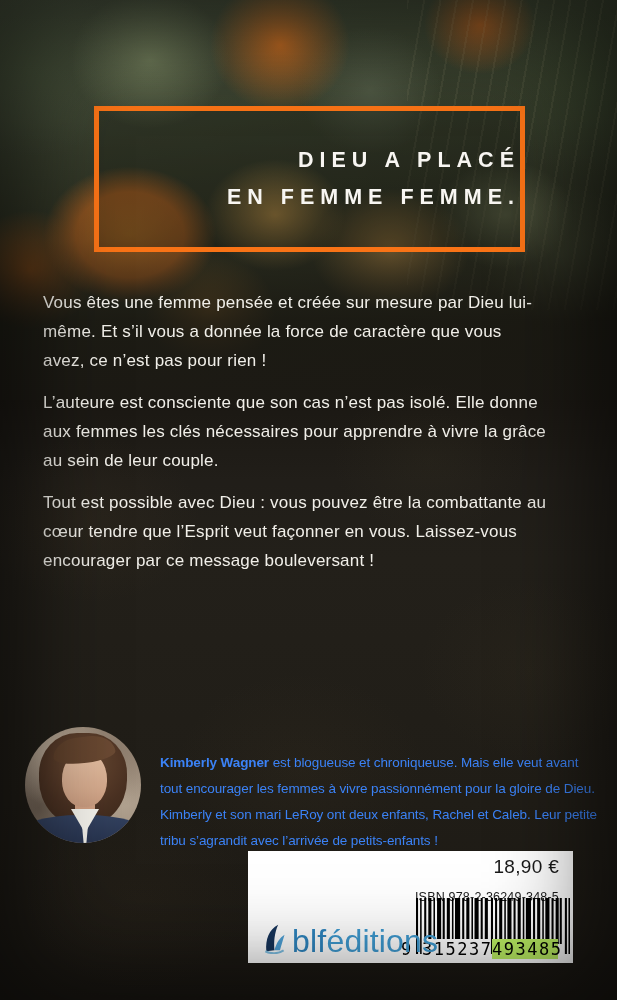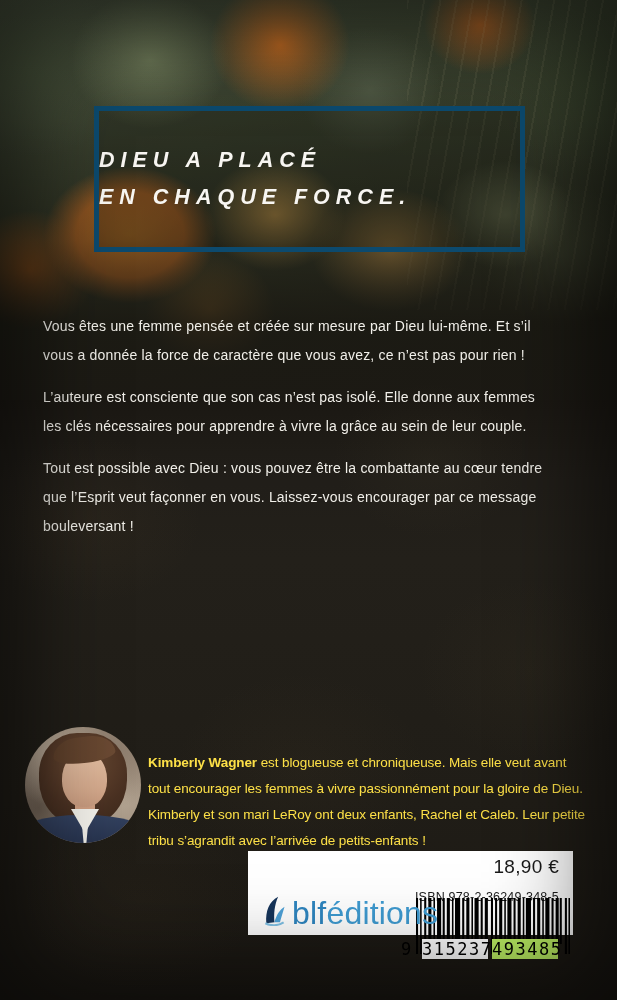--- a/index.html
+++ b/index.html
@@ -45,32 +45,32 @@
       radial-gradient(ellipse 140px 110px at 430px 120px, rgba(110,100,60,0.07), rgba(0,0,0,0) 70%),
       radial-gradient(ellipse 180px 140px at 300px 430px, rgba(120,95,55,0.06), rgba(0,0,0,0) 70%),
       radial-gradient(ellipse 160px 130px at 530px 330px, rgba(100,85,50,0.07), rgba(0,0,0,0) 70%),
       radial-gradient(ellipse 170px 130px at 140px 560px, rgba(110,85,50,0.05), rgba(0,0,0,0) 70%);
   }
   .vignette{position:absolute; inset:0; box-shadow:inset 0 0 90px 28px rgba(0,0,0,0.55); pointer-events:none;}
 
   
   .quote-box{
     position:absolute; left:94px; top:106px; width:431px; height:146px;
-    border:5px solid #0c4a6e; box-sizing:border-box;
+    border:5px solid #f97316; box-sizing:border-box;
     background:rgba(14,11,7,0.24);
-    display:flex; flex-direction:column; justify-content:center; align-items:flex-start;font-style:italic;
+    display:flex; flex-direction:column; justify-content:center; align-items:flex-end;
   }
   .quote-line{
     color:#f8f6f2; font-size:21.5px; font-weight:700; letter-spacing:6px;
     line-height:37px; text-align:center; white-space:nowrap;
   }
   
   .body-text{
     position:absolute; left:43px; top:288px; width:505px;
-    color:#f1efe9; font-size:14px; line-height:29px; letter-spacing:0.2px;margin-top:24px;
+    color:#f1efe9; font-size:17px; line-height:29px; letter-spacing:0.2px;
   }
   .body-text p{margin:0 0 13px 0;}
   
   .author-photo{
     position:absolute; left:25px; top:727px; width:116px; height:116px;
     border-radius:50%; overflow:hidden;
     background:
       radial-gradient(circle at 25% 22%, #b7a795 0%, rgba(0,0,0,0) 42%),
       radial-gradient(circle at 78% 18%, #8d7d6d 0%, rgba(0,0,0,0) 45%),
       radial-gradient(circle at 85% 62%, #b3a492 0%, rgba(0,0,0,0) 40%),
@@ -85,27 +85,27 @@
   .hair-front{position:absolute; left:28px; top:10px; width:62px; height:26px;
     border-radius:50% 50% 60% 60% / 85% 85% 40% 40%;
     background:linear-gradient(90deg,#5d3f2a,#6b4a33); transform:rotate(-7deg);}
   .collar{position:absolute; left:46px; top:82px; width:28px; height:24px;
     background:#f3f1ea; clip-path:polygon(0 0, 100% 0, 50% 100%);}
   .jacket{position:absolute; left:-8px; top:88px; width:132px; height:40px;
     border-radius:48% 48% 0 0; background:linear-gradient(180deg,#33415f,#222d47);}
   .jacket-gap{position:absolute; left:54px; top:92px; width:12px; height:26px; background:#efede6;
     clip-path:polygon(20% 0, 80% 0, 60% 100%, 40% 100%);}
   .author-bio{
-    position:absolute; left:148px; top:736px; width:440px;
-    color:#fde047; font-size:13.5px; line-height:26px; letter-spacing:-0.1px;
+    position:absolute; left:160px; top:736px; width:440px;
+    color:#3b82f6; font-size:13.5px; line-height:26px; letter-spacing:-0.1px;
   }
   .author-bio b{font-weight:700;}
   
   .price-band{
-    position:absolute; left:248px; top:851px; width:325px; height:84px; background:#ffffff;
+    position:absolute; left:248px; top:851px; width:325px; height:112px; background:#ffffff;
   }
   .price{position:absolute; top:5px; right:14px; color:#191919; font-size:19px; letter-spacing:0.3px;}
   .isbn{position:absolute; top:31px; right:14px; color:#1c1c1c; font-size:12.5px; letter-spacing:0.2px;margin-top:8px;}
   .barcode{position:absolute; top:47px; right:3px; width:168px; height:58px;}
   .barcode svg{position:absolute; right:0; top:0; width:154px; height:56px;}
   .barcode-digits span{
     position:absolute; bottom:-3px; color:#000;
     font-family:"DejaVu Sans Mono", monospace; font-size:17px; letter-spacing:1.5px;
   }
   .bd-9{left:-1px;}
@@ -121,21 +121,21 @@
 
 <div class="cover">
 
   <div class="trees"></div>
   <div class="streaks"></div>
   <div class="shade"></div>
   <div class="bottom-texture"></div>
 
   <div class="quote-box">
     <div class="quote-line">DIEU A PLACÉ</div>
-    <div class="quote-line">EN CHAQUE FORCE.</div>
+    <div class="quote-line">EN FEMME FEMME.</div>
   </div>
 
   <div class="body-text">
     <p>Vous êtes une femme pensée et créée sur mesure par Dieu lui-même. Et s’il vous a donnée la force de caractère que vous avez, ce n’est pas pour rien !</p>
     <p>L’auteure est consciente que son cas n’est pas isolé. Elle donne aux femmes les clés nécessaires pour apprendre à vivre la grâce au sein de leur couple.</p>
     <p>Tout est possible avec Dieu : vous pouvez être la combattante au cœur tendre que l’Esprit veut façonner en vous. Laissez-vous encourager par ce message bouleversant !</p>
   </div>
 
   <div class="author-photo">
     <div class="hair-back"></div>

